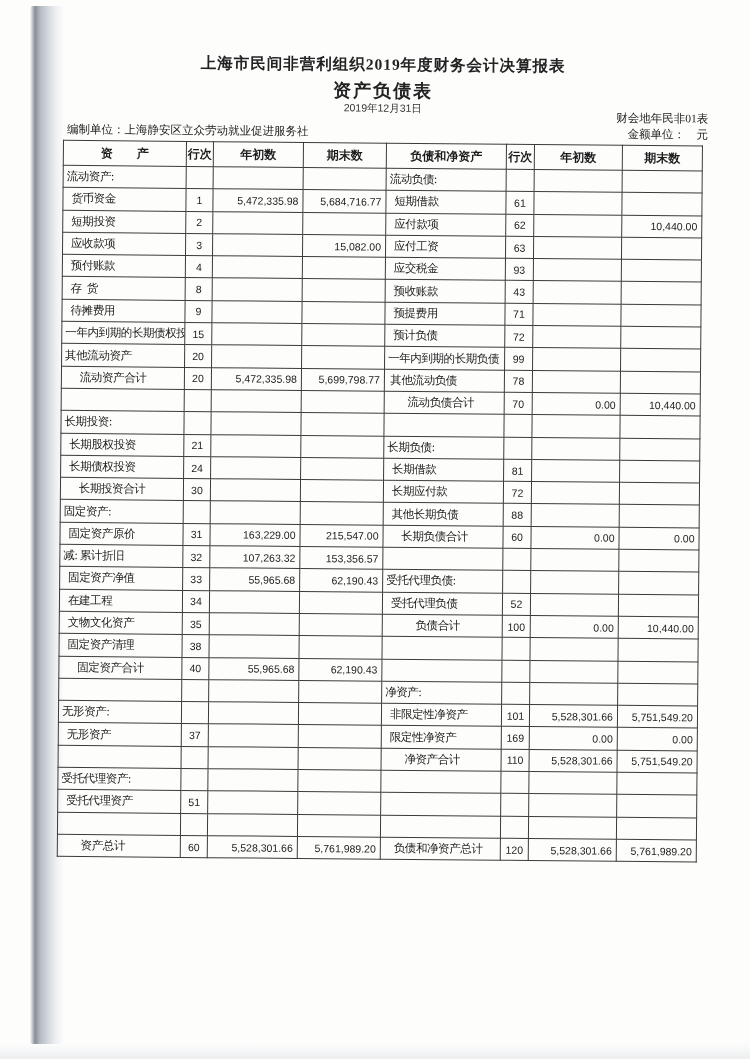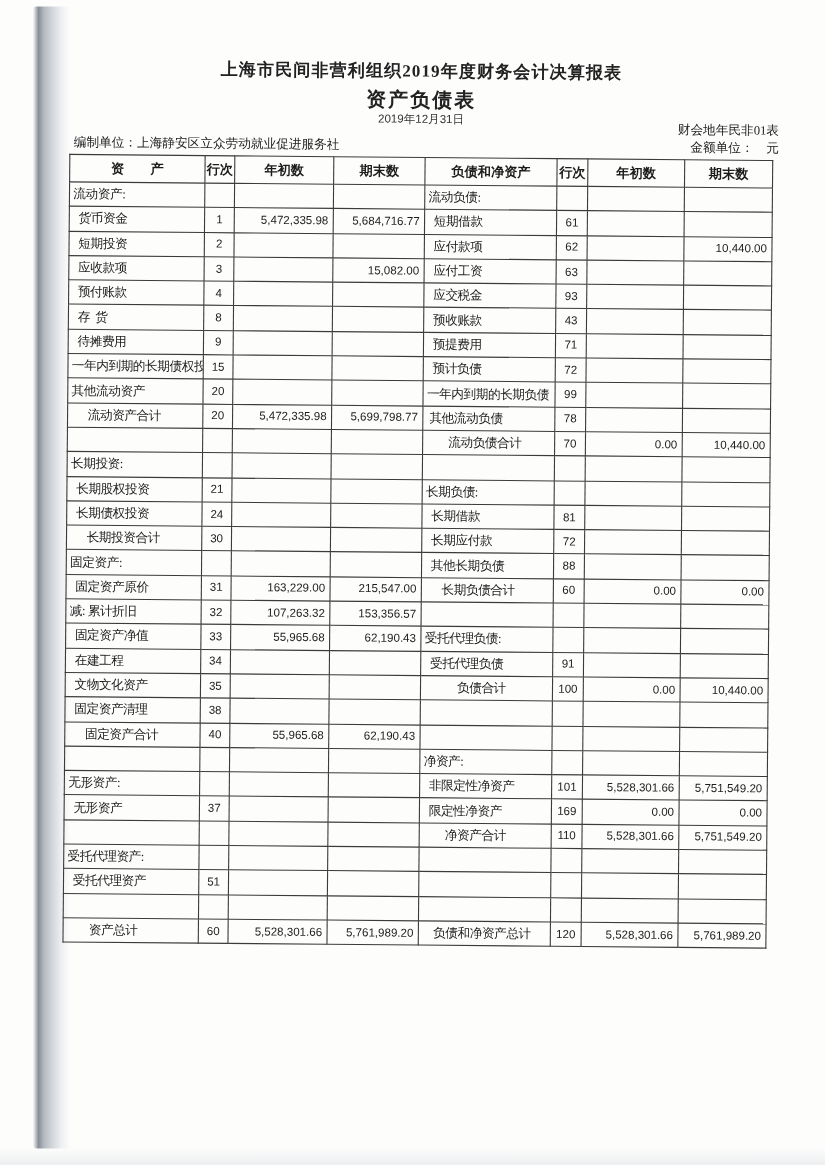--- a/index.html
+++ b/index.html
@@ -354,21 +354,21 @@
             <td class="line"></td>
             <td class="num"></td>
             <td class="num"></td>
           </tr>
           <tr>
             <td class="lab">  在建工程</td>
             <td class="line">34</td>
             <td class="num"></td>
             <td class="num"></td>
             <td class="lab">  受托代理负债</td>
-            <td class="line">91</td>
+            <td class="line">52</td>
             <td class="num"></td>
             <td class="num"></td>
           </tr>
           <tr>
             <td class="lab">  文物文化资产</td>
             <td class="line">35</td>
             <td class="num"></td>
             <td class="num"></td>
             <td class="lab">            负债合计</td>
             <td class="line">100</td>

